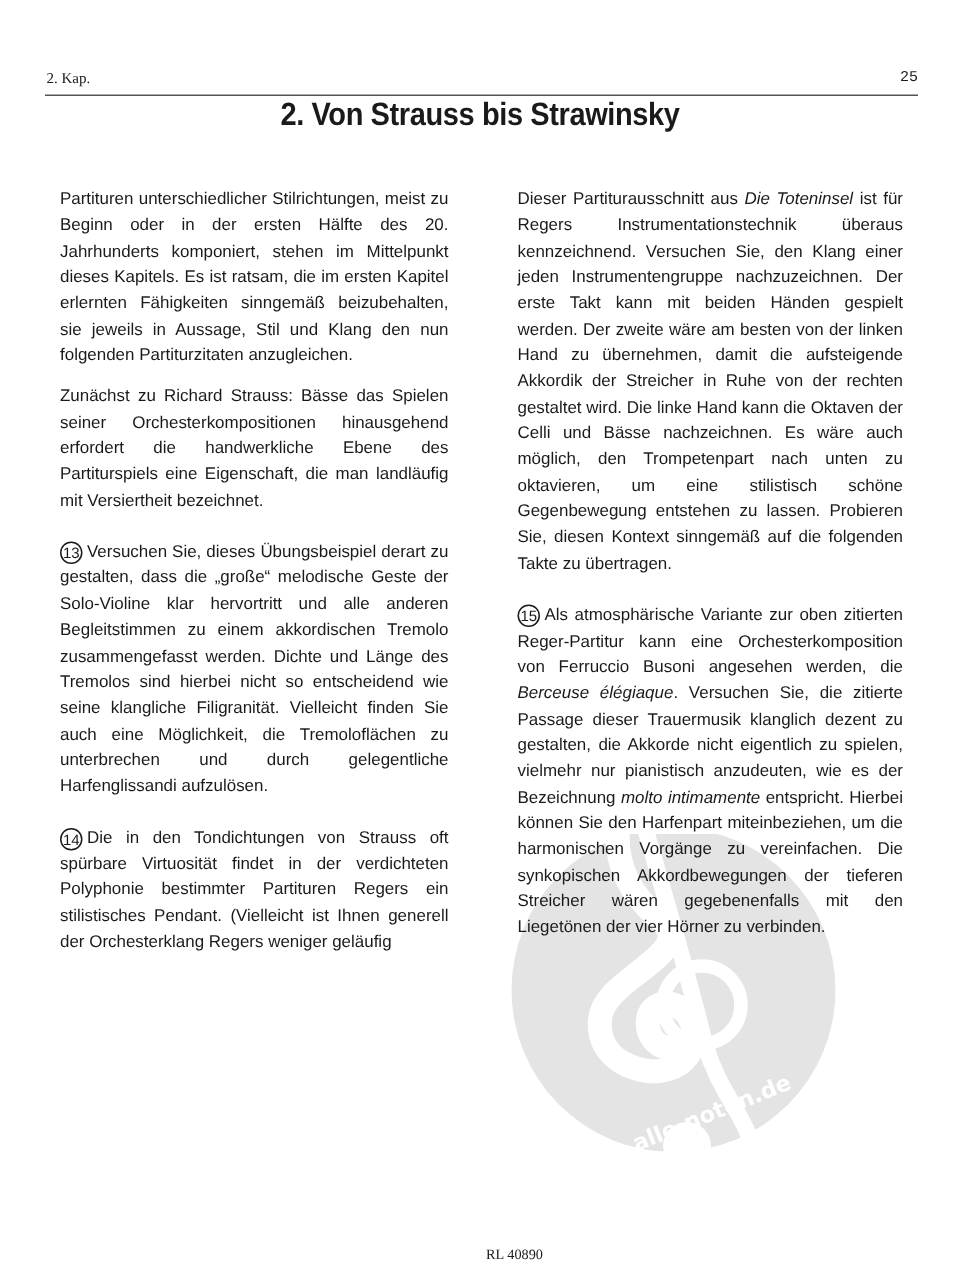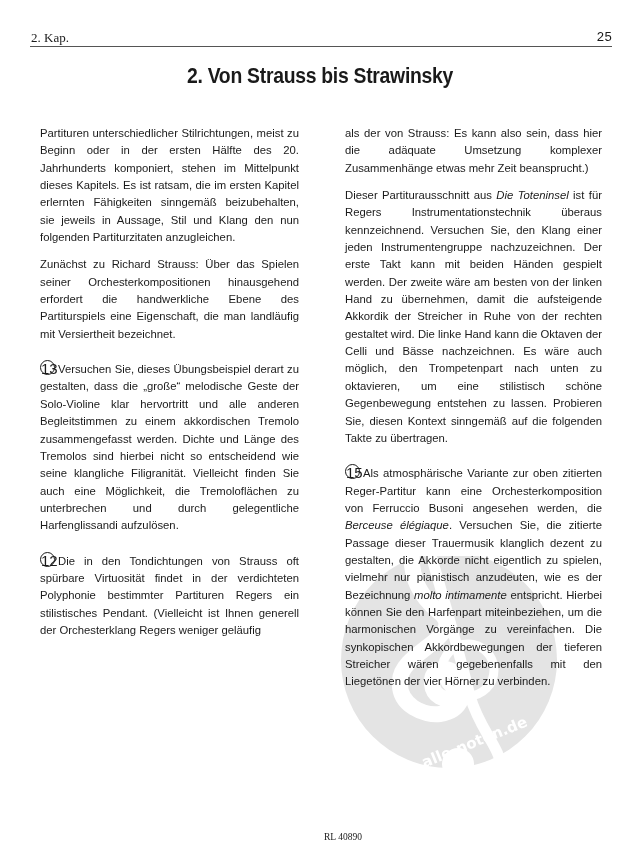--- a/index.html
+++ b/index.html
@@ -1,32 +1,32 @@
 <!DOCTYPE html>
 <html><head>
 <meta charset="utf-8">
 <style>
   html, body { margin: 0; padding: 0; background: #ffffff; }
   body { width: 640px; height: 855px; position: relative; overflow: hidden;
          font-family: "Liberation Sans", "DejaVu Sans", sans-serif; color: #1a1a1a; }
-  .running-head { position: absolute; left: 30px; top: 30px; width: 582px; height: 16px;
-                  border-bottom: 1px solid #555; font-family: "Liberation Serif", serif; font-size: 13px; }
+  .running-head { position: absolute; left: 30px; top: 47px; width: 582px; height: 16px;
+                  border-bottom: 1px solid #555; font-family: "Liberation Serif", serif; font-size: 10px; }
   .running-head .left { position: absolute; left: 1px; top: 0; }
   .running-head .right { position: absolute; right: 0; top: 0; font-family: Liberation Mono, monospace; }
   .title { position: absolute; left: 0; width: 640px; top: 64px; text-align: center;
            font-family: "Liberation Sans", sans-serif; font-weight: bold; font-size: 21.5px;
            letter-spacing: -0.3px; transform: scaleX(0.9); }
   .col { position: absolute; top: 115px; font-size: 11.3px; line-height: 17.35px; text-align: justify;
          hyphens: manual; }
   .col.left { left: 30px; width: 279px; }
   .col.right { left: 335px; width: 277px; }
   .col p { margin: 10px; }
   .col p.gap { margin-top: 17px; }
   .num { display: inline-block; width: 15px; height: 15px; border: 1px solid #1a1a1a; border-radius: 50%;
-         font-size: 15px; line-height: 15px; text-align: center; margin-right: 3px; vertical-align: -1px;
+         font-size: 10px; line-height: 15px; text-align: center; margin-right: 3px; vertical-align: -1px;
          box-sizing: border-box; }
   em { font-style: italic; }
   .watermark { position: absolute; left: 340px; top: 556px; width: 218px; height: 214px; }
   .footer { position: absolute; left: 0; width: 640px; top: 832px; text-align: center;
             font-size: 9.5px; font-family: "Liberation Serif", serif; padding-left: 23px; }
 </style>
 </head>
 <body>
 
 <div class="running-head">
@@ -42,30 +42,29 @@
     <path d="M 72 -4 C 70 20, 80 40, 98 55 C 130 80, 60 95, 60 125 C 58 150, 85 160, 100 158 C 122 155, 128 135, 118 120 C 108 108, 90 112, 92 128 C 93 140, 105 146, 112 140" fill="none" stroke="#ffffff" stroke-width="16" stroke-linecap="round"></path>
     <path d="M 90 -4 C 100 30, 120 100, 130 140 C 140 175, 160 190, 162 214" fill="none" stroke="#ffffff" stroke-width="11"></path>
     <circle cx="128" cy="114" r="26" fill="none" stroke="#ffffff" stroke-width="9"></circle>
     <circle cx="118" cy="208" r="16" fill="#ffffff"></circle>
     <text x="75" y="196" font-family="DejaVu Sans, sans-serif" font-size="15" font-weight="bold" fill="#ffffff" transform="rotate(-22 120 180)">alle-noten.de</text>
   </svg>
 </div>
 
 <div class="col left">
   <p>Partituren unterschiedlicher Stilrichtungen, meist zu Beginn oder in der ersten Hälfte des 20. Jahrhunderts komponiert, stehen im Mittelpunkt dieses Kapitels. Es ist ratsam, die im ersten Kapitel erlernten Fähigkeiten sinngemäß beizubehal­ten, sie jeweils in Aussage, Stil und Klang den nun folgen­den Partiturzitaten anzugleichen.</p>
-  <p>Zunächst zu Richard Strauss: Über das Spielen seiner Or­chesterkompositionen hinausgehend erfordert die hand­werkliche Ebene des Partiturspiels eine Eigenschaft, die man landläufig mit Versiertheit bezeichnet.</p>
+  <p>Zunächst zu Richard Strauss: Bässe das Spielen seiner Or­chesterkompositionen hinausgehend erfordert die hand­werkliche Ebene des Partiturspiels eine Eigenschaft, die man landläufig mit Versiertheit bezeichnet.</p>
   <p class="gap">
     <span class="num">13</span><span>Versuchen Sie, dieses Übungsbeispiel derart zu ge­stalten, dass die „große“ melodische Geste der Solo-Violine klar hervortritt und alle anderen Begleitstimmen zu einem akkordischen Tremolo zusammengefasst werden. Dichte und Länge des Tremolos sind hierbei nicht so entschei­dend wie seine klangliche Filigranität. Vielleicht finden Sie auch eine Möglichkeit, die Tremoloflächen zu unterbrechen und durch gelegentliche Harfenglissandi aufzulösen.</span>
   </p>
   <p class="gap">
-    <span class="num">12</span><span>Die in den Tondichtungen von Strauss oft spürbare Virtuosität findet in der verdichteten Polyphonie bestimm­ter Partituren Regers ein stilistisches Pendant. (Vielleicht ist Ihnen generell der Orchesterklang Regers weniger geläufig</span>
+    <span class="num">14</span><span>Die in den Tondichtungen von Strauss oft spürbare Virtuosität findet in der verdichteten Polyphonie bestimm­ter Partituren Regers ein stilistisches Pendant. (Vielleicht ist Ihnen generell der Orchesterklang Regers weniger geläufig</span>
   </p>
 </div>
 
 <div class="col right">
-  <p>als der von Strauss: Es kann also sein, dass hier die adäqua­te Umsetzung komplexer Zusammenhänge etwas mehr Zeit beansprucht.)</p>
   <p><span>Dieser Partiturausschnitt aus </span><em>Die Toteninsel</em><span> ist für Regers Instrumentationstechnik überaus kennzeichnend. Versu­chen Sie, den Klang einer jeden Instrumentengruppe nach­zuzeichnen. Der erste Takt kann mit beiden Händen gespielt werden. Der zweite wäre am besten von der lin­ken Hand zu übernehmen, damit die aufsteigende Akkordik der Streicher in Ruhe von der rechten gestaltet wird. Die linke Hand kann die Oktaven der Celli und Bässe nachzeichnen. Es wäre auch möglich, den Trompetenpart nach unten zu oktavieren, um eine stilistisch schöne Gegenbewegung entstehen zu lassen. Probieren Sie, die­sen Kontext sinngemäß auf die folgenden Takte zu übertra­gen.</span></p>
   <p class="gap">
     <span class="num">15</span><span>Als atmosphärische Variante zur oben zitierten Reger-Partitur kann eine Orchesterkomposition von Ferruccio Busoni angesehen werden, die </span><em>Berceuse élégiaque</em><span>. Versu­chen Sie, die zitierte Passage dieser Trauermusik klanglich dezent zu gestalten, die Akkorde nicht eigentlich zu spie­len, vielmehr nur pianistisch anzudeuten, wie es der Bezeichnung </span><em>molto intimamente</em><span> entspricht. Hierbei kön­nen Sie den Harfenpart miteinbeziehen, um die harmoni­schen Vorgänge zu vereinfachen. Die synkopischen Akkordbewegungen der tieferen Streicher wären gegebe­nenfalls mit den Liegetönen der vier Hörner zu verbinden.</span>
   </p>
 </div>
 
 <div class="footer">RL 40890</div>
 
 </body></html>

